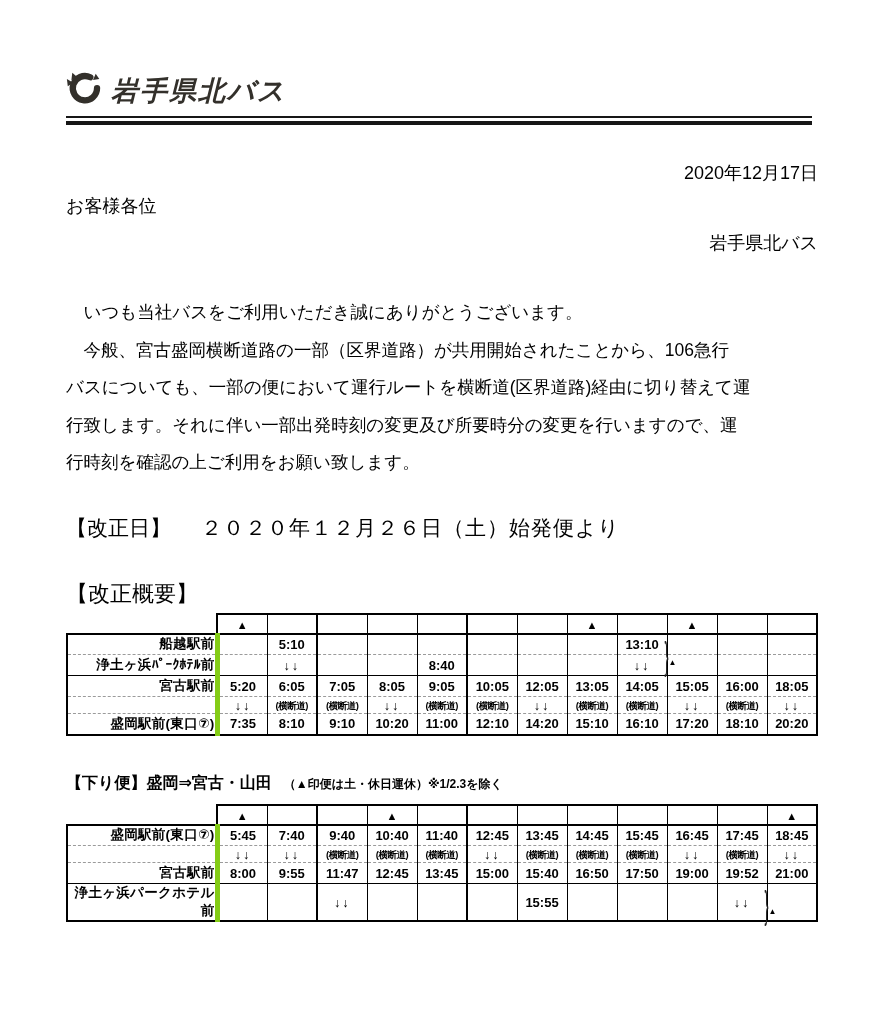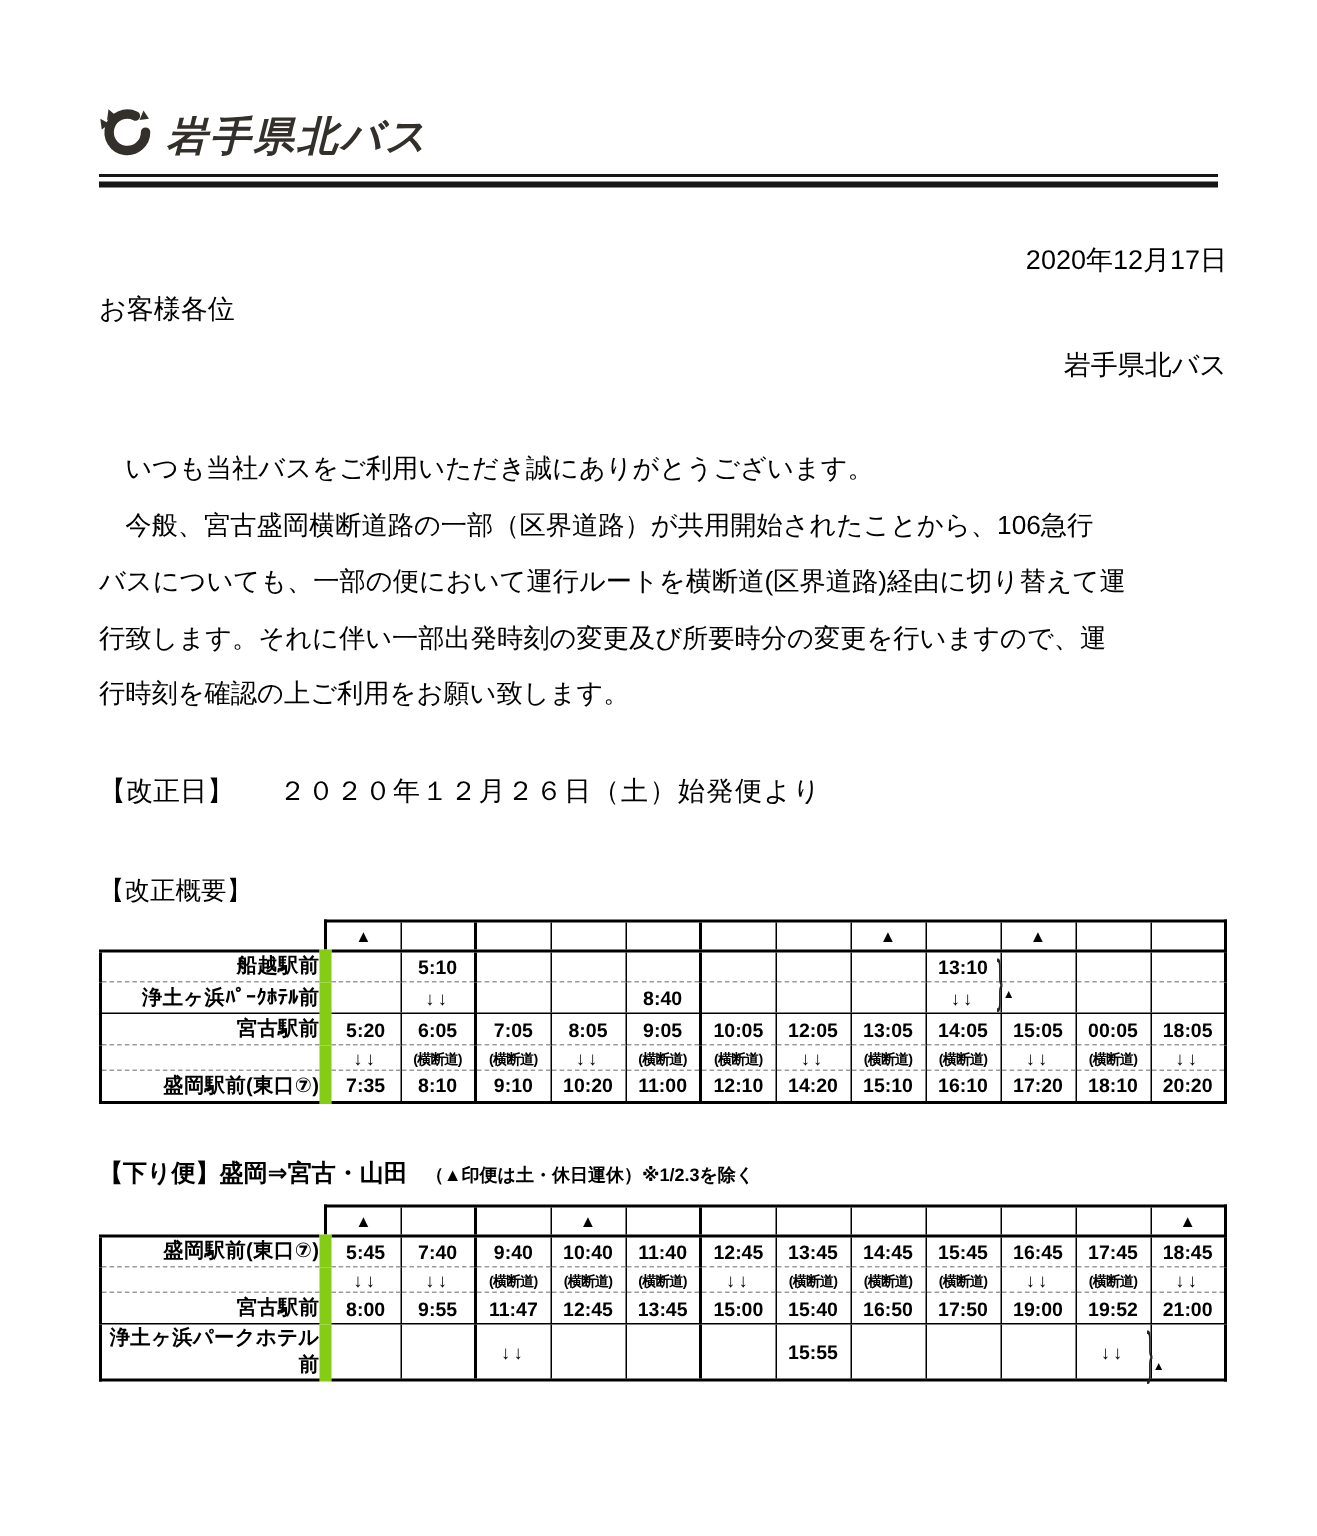--- a/index.html
+++ b/index.html
@@ -13,41 +13,41 @@
   .logo-text{font-size:27px;font-weight:800;font-style:italic;color:#33302b;letter-spacing:2px;}
   
   .rule{margin-top:6px;width:746px;border-top:2.5px solid #161616;height:3px;border-bottom:4.5px solid #161616;}
   
   .date-line{margin-top:37px;text-align:right;font-size:18px;line-height:22px;}
   .salutation{margin-top:11px;font-size:18px;line-height:22px;}
   .sender{margin-top:15px;text-align:right;font-size:18px;line-height:22px;}
   .title-wrap{margin-top:58px;text-align:center;}
   .title{font-size:21px;font-weight:bold;border-bottom:2.5px solid #000;padding-bottom:3px;letter-spacing:0.5px;}
   .body-text{margin-top:40px;font-size:17.5px;line-height:37.5px;}
-  .revision-line{margin-top:34px;font-size:18px;line-height:23px;}
+  .revision-line{margin-top:34px;font-size:21px;line-height:23px;}
   .revision-value{margin-left:30px;letter-spacing:1px;}
-  .overview-line{margin-top:44px;font-size:17px;line-height:21px;}
+  .overview-line{margin-top:44px;font-size:22px;line-height:21px;}
   .tbl-heading{margin-top:8px;font-size:16px;font-weight:bold;line-height:21px;}
   .tbl-heading .note{font-size:12px;margin-left:12px;}
   .tbl-heading.second{margin-top:36px;}
   
   table.tt{border-collapse:collapse;table-layout:fixed;width:752px;margin-top:9px;}
   .tt col.c-lbl{width:150px;}
   .tt th,.tt td{padding:0;text-align:center;vertical-align:middle;overflow:visible;}
   .tt thead tr{height:17px;}
   .tt tbody tr{height:21px;}
   .tt tbody tr.via{height:16px;}
   .tt thead th{border-top:2.5px solid #000;border-bottom:2px solid #000;border-left:1px solid #000;font-weight:normal;}
   .tt thead th.corner{border:none;border-bottom:2px solid #000;}
   .tt thead th:nth-child(2){border-left:2px solid #000;}
   .tt thead th:nth-child(4),.tt thead th:nth-child(7){border-left:2px solid #000;}
   .tt thead th:last-child{border-right:2.5px solid #000;}
   .tt tbody td{border-left:1px solid #000;border-bottom:1px dashed #9b9b9b;font-size:13px;font-weight:600;}
   .tt tbody td.lbl{border-left:2.5px solid #000;text-align:right;padding-left:4px;font-size:13.5px;letter-spacing:0.3px;}
-  .tt tbody td:nth-child(2){border-left:8px solid #84cc16;}
+  .tt tbody td:nth-child(2){border-left:5px solid #84cc16;}
   .tt tbody td:nth-child(4),.tt tbody td:nth-child(7){border-left:2px solid #000;}
   .tt tbody td:last-child{border-right:2.5px solid #000;}
   .tt tbody tr:last-child td{border-bottom:2.5px solid #000;}
   table.t-up tbody tr:nth-child(2) td{border-bottom:1px solid #000;}
   table.t-down tbody tr:nth-child(3) td{border-bottom:1px solid #000;}
   .tri{font-size:11px;line-height:11px;}
   .arr{letter-spacing:2px;font-weight:700;font-size:12.5px;}
   .sm{font-size:9.5px;font-weight:600;letter-spacing:-0.5px;}
   td.pos{position:relative;}
   .brace{position:absolute;right:-3px;top:1px;font-size:15px;line-height:15px;font-weight:400;
@@ -161,21 +161,21 @@
           <td><span>5:20</span></td>
           <td><span>6:05</span></td>
           <td><span>7:05</span></td>
           <td><span>8:05</span></td>
           <td><span>9:05</span></td>
           <td><span>10:05</span></td>
           <td><span>12:05</span></td>
           <td><span>13:05</span></td>
           <td><span>14:05</span></td>
           <td><span>15:05</span></td>
-          <td><span>00:05</span></td>
+          <td><span>16:00</span></td>
           <td><span>18:05</span></td>
         </tr>
         <tr class="via">
           <td class="lbl"></td>
           <td><span class="arr">↓↓</span></td>
           <td><span class="sm">(横断道)</span></td>
           <td><span class="sm">(横断道)</span></td>
           <td><span class="arr">↓↓</span></td>
           <td><span class="sm">(横断道)</span></td>
           <td><span class="sm">(横断道)</span></td>

